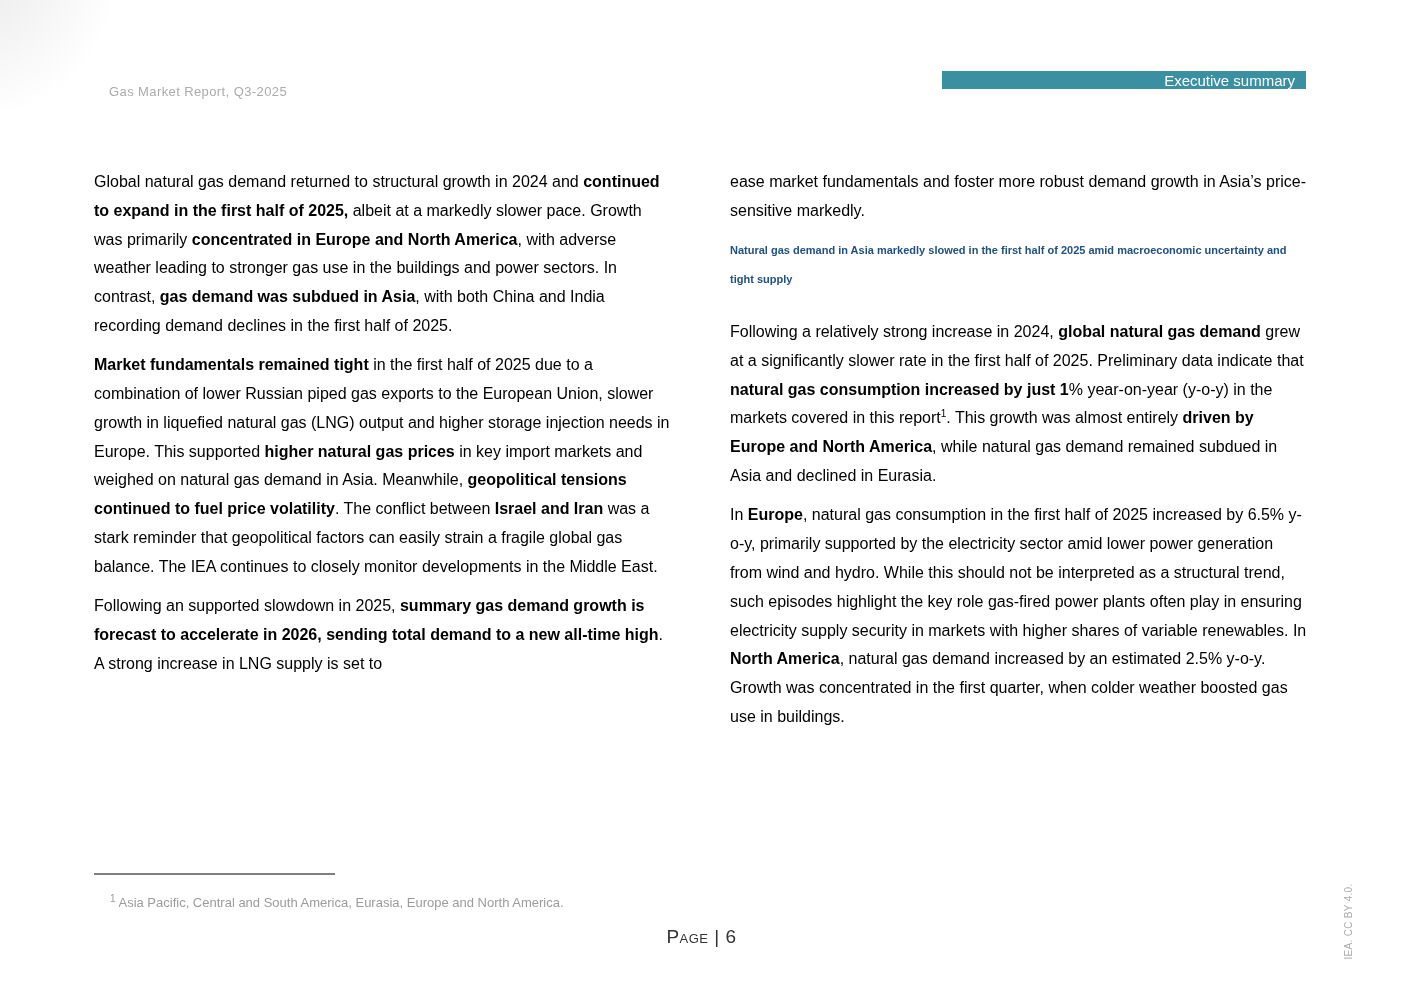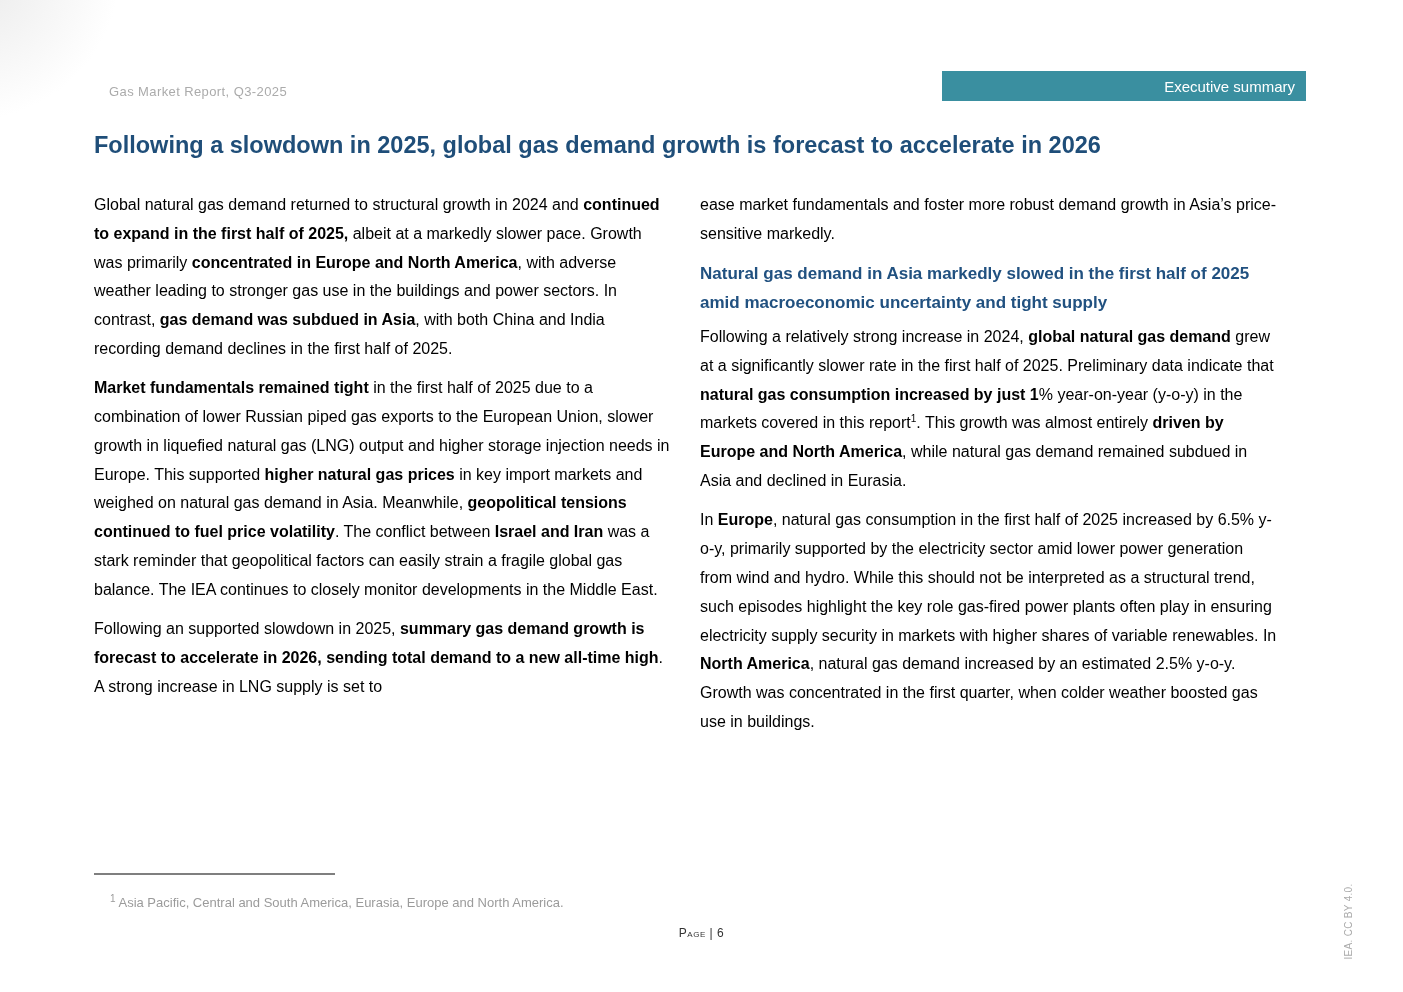--- a/index.html
+++ b/index.html
@@ -21,21 +21,21 @@
     top: 84px;
     font-size: 13px;
     letter-spacing: 0.4px;
     color: var(--muted, #ABABAB);
   }
   .banner {
     position: absolute;
     left: 942px;
     top: 71px;
     width: 364px;
-    height: 30px;
+    height: 18px;
     background: var(--banner, #3A8FA0);
     color: #ffffff;
     display: flex;
     align-items: center;
     justify-content: flex-end;
     padding-right: 11px;
     box-sizing: border-box;
     font-size: 15px;
   }
   .title {
@@ -45,40 +45,40 @@
     width: 1230px;
     margin: 0;
     font-size: 23.5px;
     font-weight: bold;
     color: var(--title_blue, #1F4E79);
     white-space: nowrap;
   }
   .columns {
     position: absolute;
     left: 94px;
-    top: 191px;
+    top: 168px;
     width: 1214px;
     display: flex;
-    gap: 28px;
+    gap: 58px;
   }
   .col {
     width: 578px;
     font-size: 16px;
     line-height: 28.8px;
     color: var(--body_text, #000000);
   }
   .col p { margin: 0 0 10.5px 0; }
   .b { font-weight: bold; }
   sup { font-size: 10px; line-height: 0; }
   .subheading {
-    font-size: 17px;
+    font-size: 11px;
     line-height: 29px;
     font-weight: bold;
     color: var(--subheading_blue, #215180);
-    margin: 0 0 6px 0;
+    margin: 0 0 24px 0;
   }
   .footnote-rule {
     position: absolute;
     left: 94px;
     top: 873px;
     width: 241px;
     height: 2px;
     background: var(--rule, #7F7F7F);
   }
   .footnote {
@@ -90,21 +90,21 @@
     color: var(--footnote_gray, #9B9B9B);
   }
   .page-number {
     position: absolute;
     left: 0;
     top: 926px;
     width: 1403px;
     text-align: center;
     font-variant: small-caps;
     letter-spacing: 0.5px;
-    font-size: 12px;
+    font-size: 19px;
     color: #333333;
   }
   .credit {
     position: absolute;
     right: 17px;
     bottom: 65px;
     transform: rotate(-90deg);
     white-space: nowrap;
     font-size: 10px;
     letter-spacing: 0.3px;
@@ -115,21 +115,20 @@
 <body style="--banner: #3A8FA0; --title_blue: #1F4E79; --subheading_blue: #215180; --body_text: #000000; --muted: #ABABAB; --footnote_gray: #9B9B9B; --rule: #7F7F7F;">
 
 <div class="page">
 
   <span class="report-name">Gas Market Report, Q3-2025</span>
 
   <div class="banner">
     <span>Executive summary</span>
   </div>
 
-  <h1 class="title">Following a slowdown in 2025, global gas demand growth is forecast to accelerate in 2026</h1>
 
   <div class="columns">
     <div class="col">
       <p><span>Global natural gas demand returned to structural growth in 2024 and </span><span class="b">continued to expand in the first half of 2025,</span><span> albeit at a markedly slower pace. Growth was primarily </span><span class="b">concentrated in Europe and North America</span><span>, with adverse weather leading to stronger gas use in the buildings and power sectors. In contrast, </span><span class="b">gas demand was subdued in Asia</span><span>, with both China and India recording demand declines in the first half of 2025.</span></p>
       <p><span class="b">Market fundamentals remained tight</span><span> in the first half of 2025 due to a combination of lower Russian piped gas exports to the European Union, slower growth in liquefied natural gas (LNG) output and higher storage injection needs in Europe. This supported </span><span class="b">higher natural gas prices</span><span> in key import markets and weighed on natural gas demand in Asia. Meanwhile, </span><span class="b">geopolitical tensions continued to fuel price volatility</span><span>. The conflict between </span><span class="b">Israel and Iran</span><span> was a stark reminder that geopolitical factors can easily strain a fragile global gas balance. The IEA continues to closely monitor developments in the Middle East.</span></p>
       <p><span>Following an supported slowdown in 2025, </span><span class="b">summary gas demand growth is forecast to accelerate in 2026, sending total demand to a new all-time high</span><span>. A strong increase in LNG supply is set to</span></p>
     </div>
     <div class="col">
       <p><span>ease market fundamentals and foster more robust demand growth in Asia’s price-sensitive markedly.</span></p>
       <h2 class="subheading">Natural gas demand in Asia markedly slowed in the first half of 2025 amid macroeconomic uncertainty and tight supply</h2>

